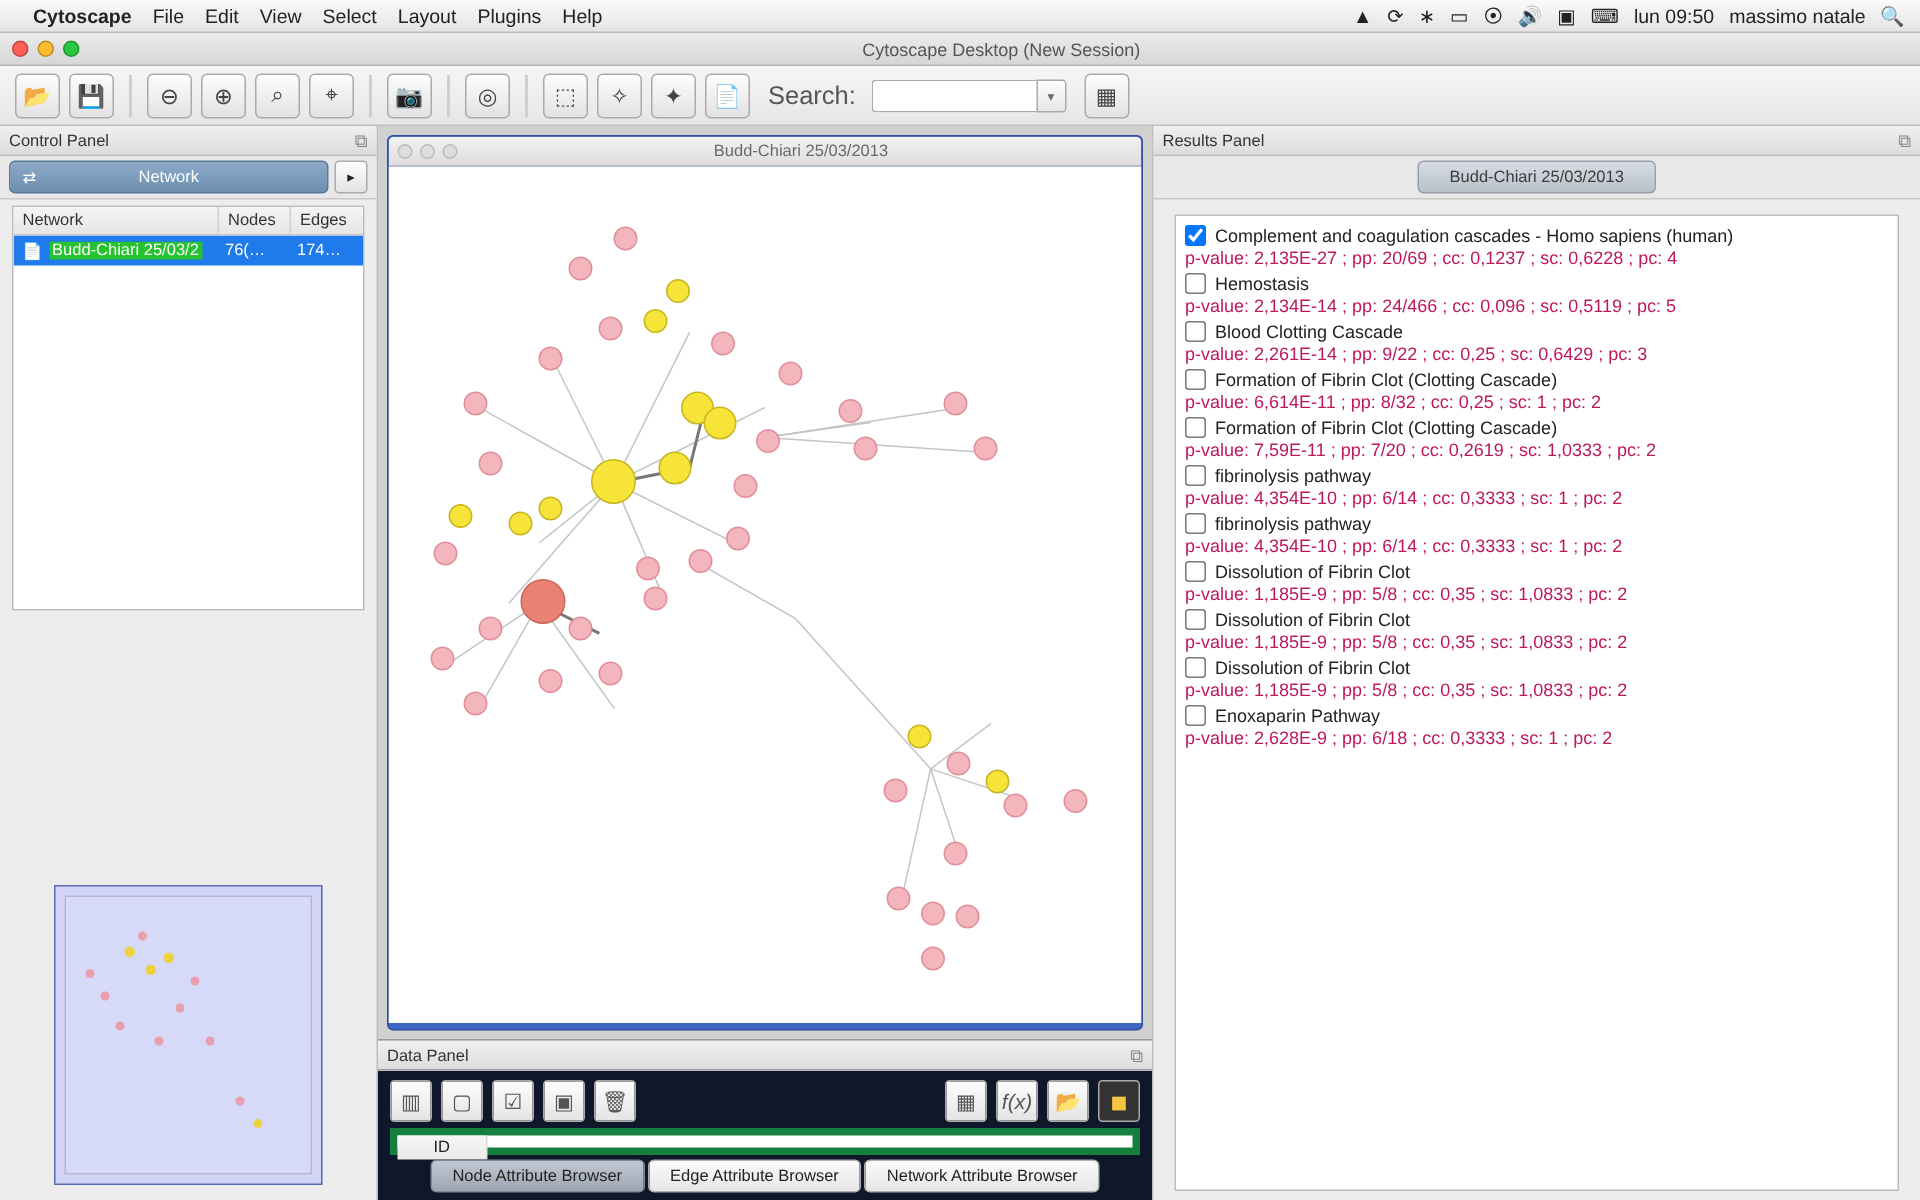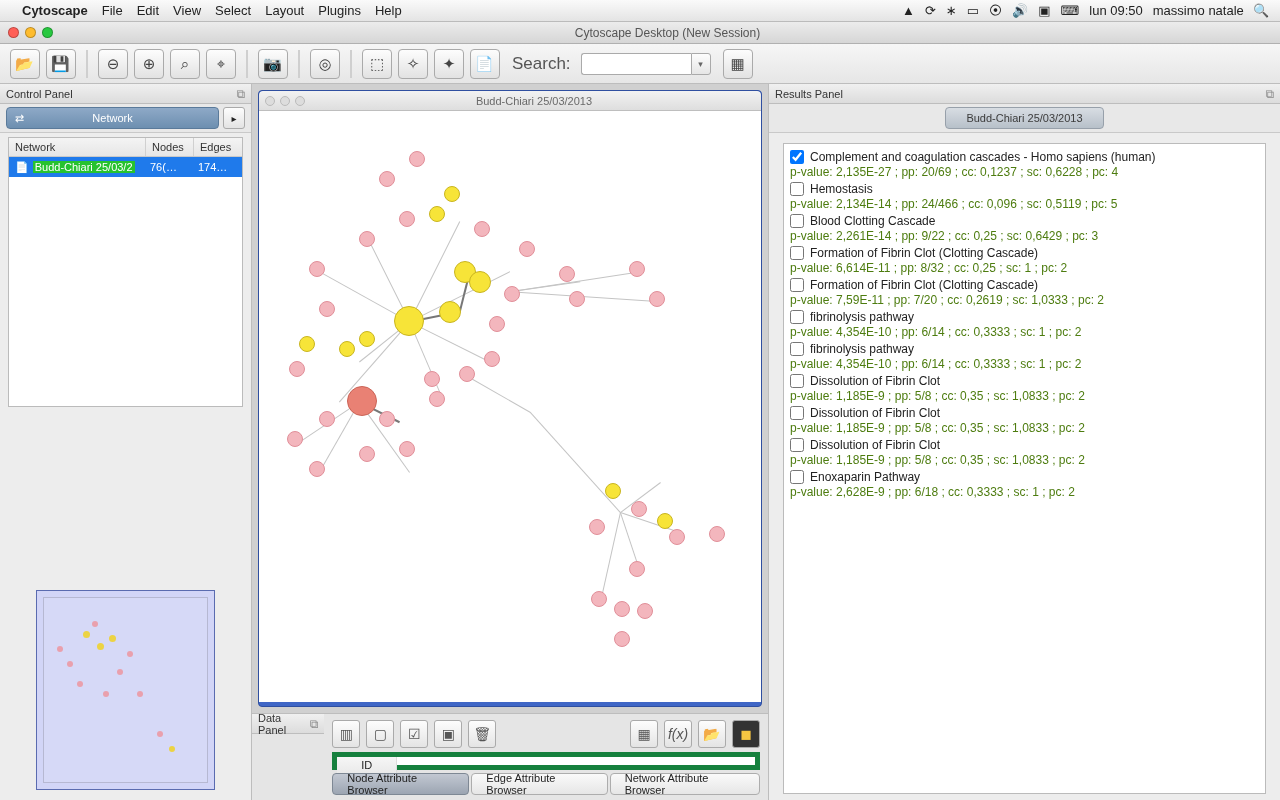--- a/index.html
+++ b/index.html
@@ -75,24 +75,24 @@
 
 .rbody { padding: 10px 14px 6px 14px; display: flex; flex-direction: column; flex: 1; overflow: hidden; font-size: 12px; }
 .rtop { display: flex; align-items: center; margin-bottom: 10px; }
 .rtop .lbl { margin-right: auto; }
 .btn { height: 22px; padding: 0 18px; background: linear-gradient(#fdfdfd,#e4e4e4); border: 1px solid #adadad; border-radius: 4px; font-size: 11px; display: inline-flex; align-items: center; margin-left: 8px; }
 
 .rlist { border: 1px solid #bbb; background: #fff; flex: 1; overflow-y: auto; padding: 4px 2px; position: relative; }
 .ritem { padding: 1px 4px; }
 .ritem .cbrow { display: flex; gap: 6px; padding: 1px 0; }
 .ritem input[type=checkbox] { width: 14px; height: 14px; }
-.ritem .stats { color: #4d7c0f; padding-left: 0px; }
-
-
-.datapanel { border-top: 1px solid #bdbdbd; background: #e5e5e5; display: flex; flex-direction: row; }
+.ritem .stats { color: #be185d; padding-left: 0px; }
+
+
+.datapanel { border-top: 1px solid #bdbdbd; background: #0f172a; display: flex; flex-direction: column; }
 .dp-body { padding: 6px 8px 0 8px; }
 .dp-tb { display: flex; align-items: center; gap: 6px; }
 .dp-btn { width: 28px; height: 28px; background: linear-gradient(#fdfdfd,#e4e4e4); border: 1px solid #aaa; border-radius: 3px; display: flex; align-items: center; justify-content: center; font-size: 14px; color: #555; }
 .dp-spacer { flex: 1; }
 .dp-table { margin-top: 4px; border: 5px solid #15803d; background: #fff; height: 18px; }
 .dp-table .dpcol { width: 60px; border-right: 1px solid #ddd; padding: 2px 6px; font-size: 11px; background: linear-gradient(#f6f6f6,#eaeaea); text-align:center;}
 .dp-tabs { display: flex; justify-content: center; gap: 2px; padding: 3px 0 5px 0; }
 .dp-tab { height: 22px; padding: 0 14px; border: 1px solid #adadad; background: linear-gradient(#fafafa,#e6e6e6); border-radius: 4px; display: flex; align-items: center; font-size: 11px; }
 .dp-tab.active { background: linear-gradient(#c2c8d2,#9ca5b2); border-color: #7e8894; color: #222; }
 

